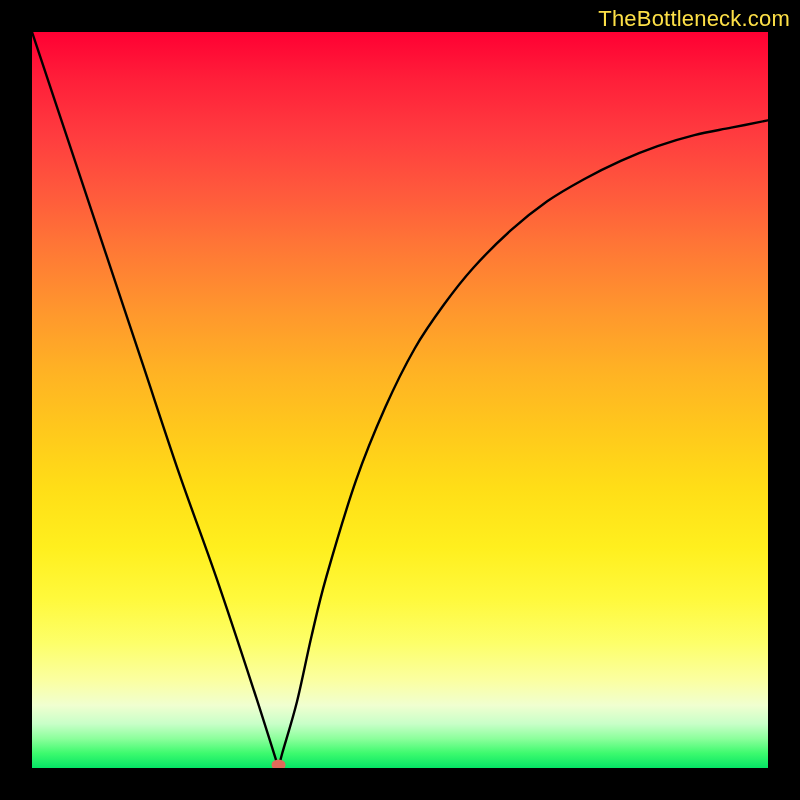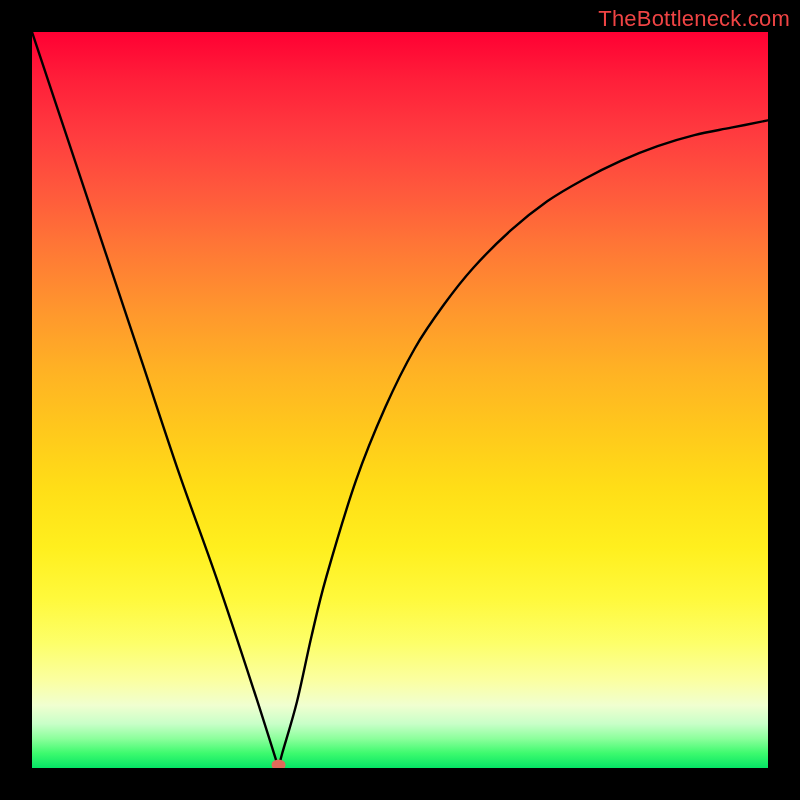--- a/index.html
+++ b/index.html
@@ -53,21 +53,21 @@
   svg.curve {
     position: absolute;
     inset: 0;
     width: 100%;
     height: 100%;
   }
   .watermark {
     position: absolute;
     top: 6px;
     right: 10px;
-    color: #ef4444;
+    color: #fde047;
     font-size: 22px;
     letter-spacing: 0.2px;
     pointer-events: none;
     user-select: none;
   }
 </style>
 </head>
 <body>
 
 <div class="frame">

